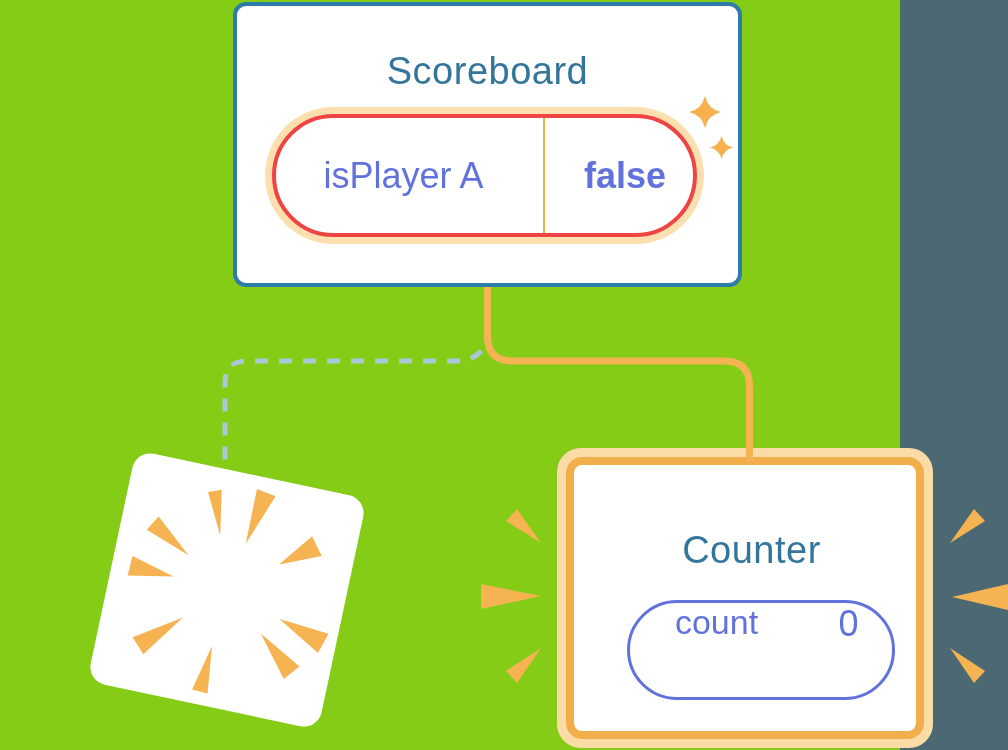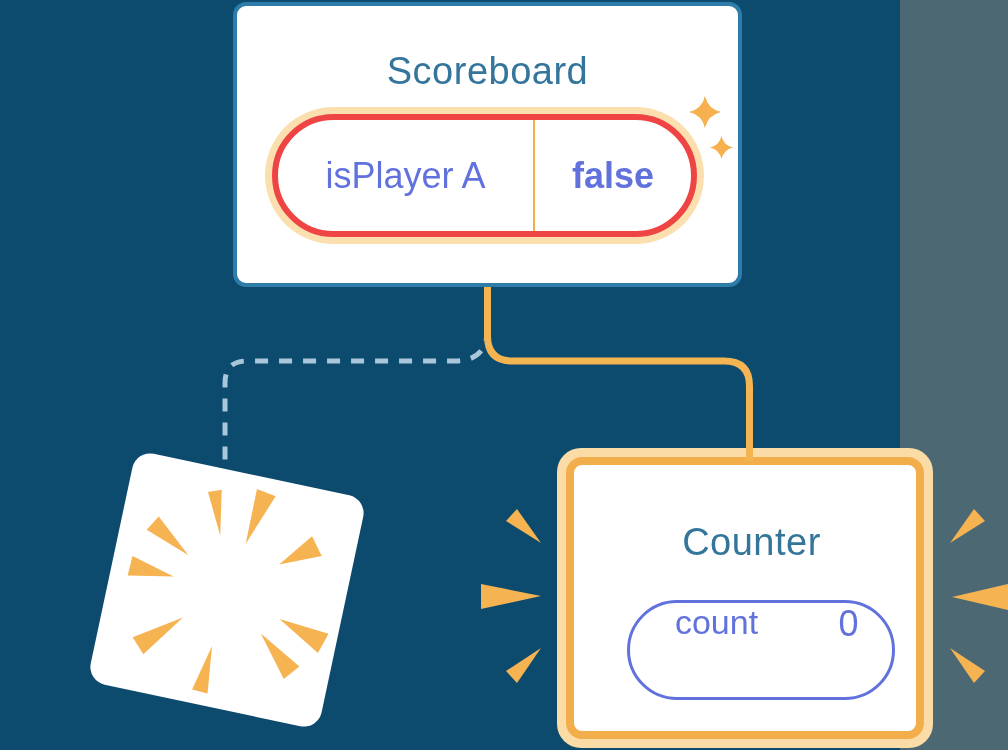--- a/index.html
+++ b/index.html
@@ -6,21 +6,21 @@
   html, body { width: 1008px; height: 750px; }
   body {
     font-family: "Liberation Sans", "DejaVu Sans", sans-serif;
     background: #4C6872;
     overflow: hidden;
   }
   .stage {
     position: relative;
     width: 900px;
     height: 750px;
-    background: #0c4a6e;
+    background: #84cc16;
   }
 
   
   .scoreboard-card {
     position: absolute;
     left: 233px; top: 2px;
     width: 509px; height: 285px;
     background: #FFFFFF;
     border: 4px solid #2E7CA8;
     border-radius: 13px;
@@ -34,26 +34,27 @@
     color: #33759B;
     letter-spacing: 0.5px;
   }
   .scoreboard-card .card-title { top: 44px; }
 
   .score-pill {
     position: absolute;
     left: 35px; top: 108px;           
     width: 425px; height: 123px;
     background: #FFFFFF;
-    border: 6px solid #ef4444;
+    border: 4px solid #ef4444;
     box-shadow: 0 0 0 7px #FBDFAE;
     border-radius: 70px;
     display: flex;
     align-items: stretch;
     overflow: hidden;
+    gap: 12px;
   }
   .pill-cell {
     display: flex;
     align-items: center;
     justify-content: center;
     color: #6272DD;
     font-size: 36px;
   }
   .score-pill .pill-label { width: 255px; }
   .score-pill .pill-value { flex: 1; font-weight: 700; text-align: center; }
@@ -76,21 +77,21 @@
     background: #FBDCA6;
     border-radius: 24px;
   }
   .counter-inner {
     position: absolute;
     inset: 9px;
     background: #FFFFFF;
     border: 8px solid #F3AE4C;
     border-radius: 16px;
   }
-  .counter-card .card-title { top: 56px; padding-left: 13px; }
+  .counter-card .card-title { top: 64px; padding-left: 13px; }
 
   .count-pill {
     position: absolute;
     left: 53px; top: 135px;   
     width: 268px; height: 100px;
     background: #FFFFFF;
     border: 3px solid #6272DD;
     border-radius: 60px;
     display: flex;
     align-items: flex-start;

